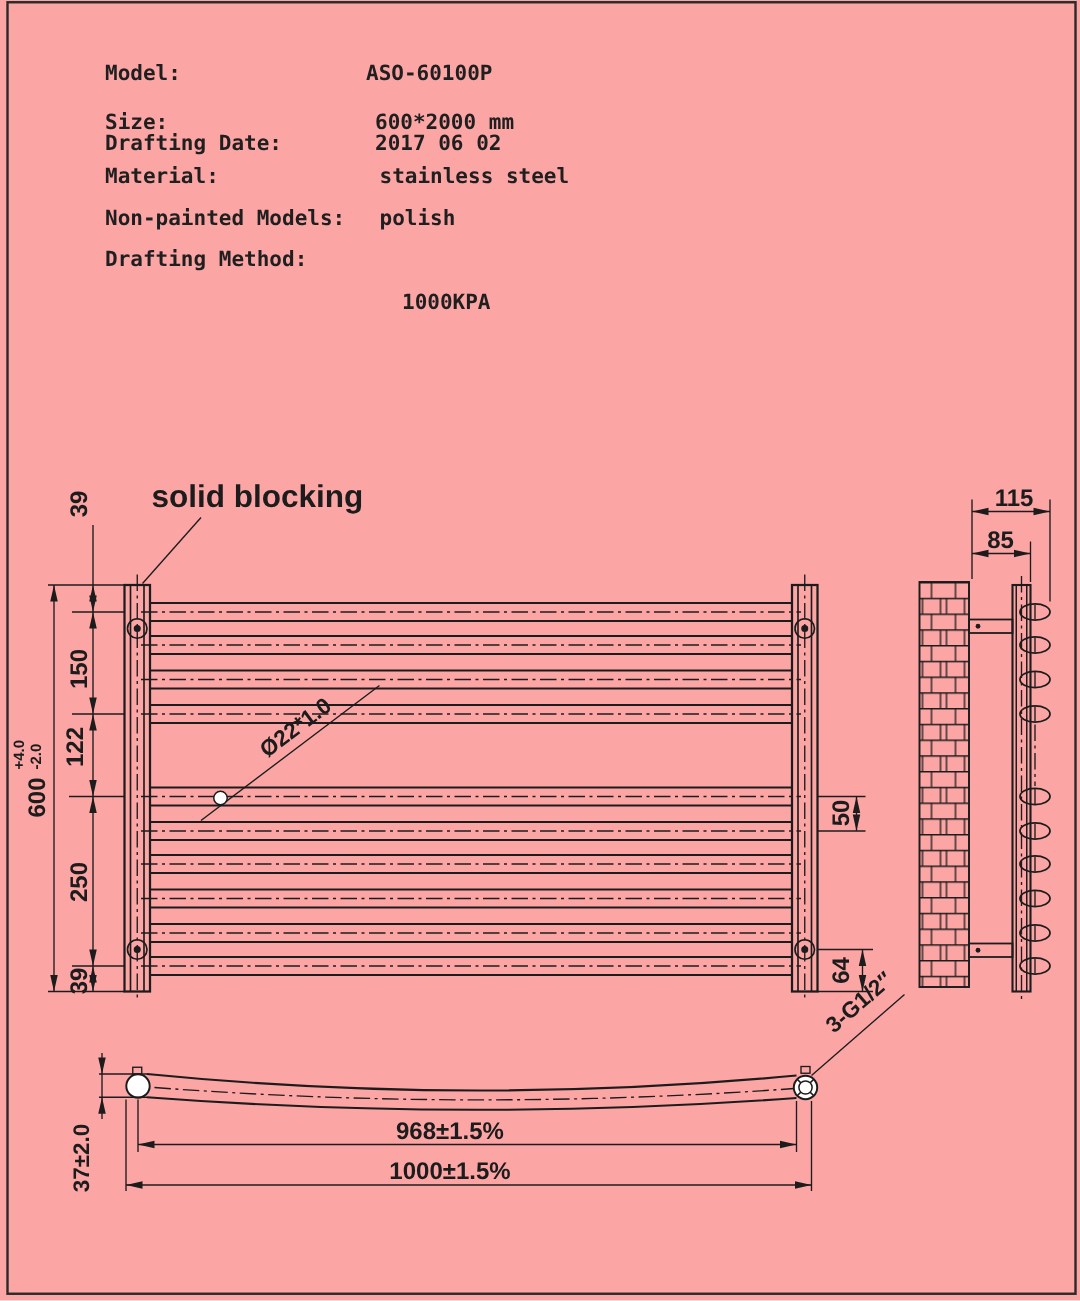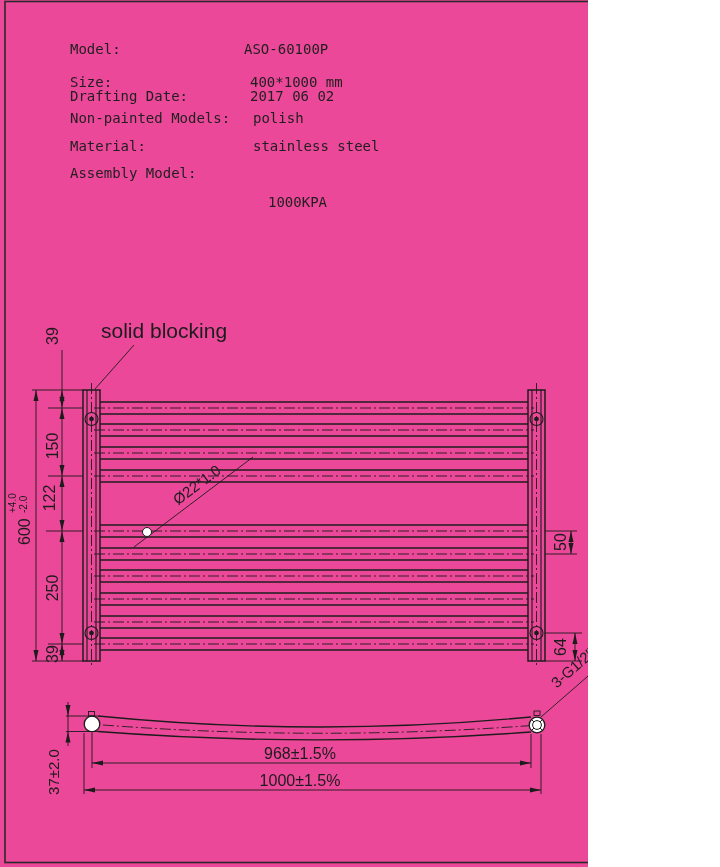--- a/index.html
+++ b/index.html
@@ -1,17 +1,17 @@
 <!DOCTYPE html>
 <html><head>
 <meta charset="utf-8">
 <style>
   html,body{margin:0;padding:0;background:#fff;}
-  #page{position:relative;width:588px;height:867px;background:#ec4899;overflow:hidden;
-        font-family:"Liberation Sans",sans-serif;color:#1c1c1c;}
+  #page{position:relative;width:720px;height:867px;background:#fca5a5;overflow:hidden;
+        font-family:"Liberation Sans",sans-serif;color:#1c1c1c;font-weight:bold;}
   
   #spec{position:absolute;left:0;top:0;width:720px;height:230px;
         font-family:"DejaVu Sans Mono",monospace;font-size:14px;color:#1f1f1f;}
   .spec-row{position:absolute;left:0;top:0;width:720px;height:18px;}
   .spec-label{position:absolute;left:70px;white-space:pre;}
   .spec-value{position:absolute;white-space:pre;}
   .spec-row:nth-of-type(1){top:41px}  .spec-row:nth-of-type(1) .spec-value{left:244px}
   .spec-row:nth-of-type(2){top:74px}  .spec-row:nth-of-type(2) .spec-value{left:250px}
   .spec-row:nth-of-type(3){top:88px}  .spec-row:nth-of-type(3) .spec-value{left:250px}
   .spec-row:nth-of-type(4){top:110px} .spec-row:nth-of-type(4) .spec-value{left:253px}
@@ -29,36 +29,36 @@
 
 <div id="page">
 
   <div id="spec">
     <div class="spec-row">
       <span class="spec-label">Model:</span>
       <span class="spec-value">ASO-60100P</span>
     </div>
     <div class="spec-row">
       <span class="spec-label">Size:</span>
-      <span class="spec-value">400*1000 mm</span>
+      <span class="spec-value">600*2000 mm</span>
     </div>
     <div class="spec-row">
       <span class="spec-label">Drafting Date:</span>
       <span class="spec-value">2017 06 02</span>
     </div>
     <div class="spec-row">
+      <span class="spec-label">Material:</span>
+      <span class="spec-value">stainless steel</span>
+    </div>
+    <div class="spec-row">
       <span class="spec-label">Non-painted Models:</span>
       <span class="spec-value">polish</span>
     </div>
     <div class="spec-row">
-      <span class="spec-label">Material:</span>
-      <span class="spec-value">stainless steel</span>
-    </div>
-    <div class="spec-row">
-      <span class="spec-label">Assembly Model:</span>
+      <span class="spec-label">Drafting Method:</span>
     </div>
     <div class="spec-row">
       <span class="spec-value">1000KPA</span>
     </div>
   </div>
 
   <svg width="720" height="867" viewBox="0 0 720 867" style="position:absolute;left:0;top:0;">
     <defs>
       <pattern id="brick" width="16" height="21" patternUnits="userSpaceOnUse" x="613" y="388">
         <path d="M0,0.5 H16 M0,11 H16 M8,0.5 V11 M2,11 V21 M14,11 V21" stroke="#1c1c1c" stroke-width="0.9" fill="none"></path>

